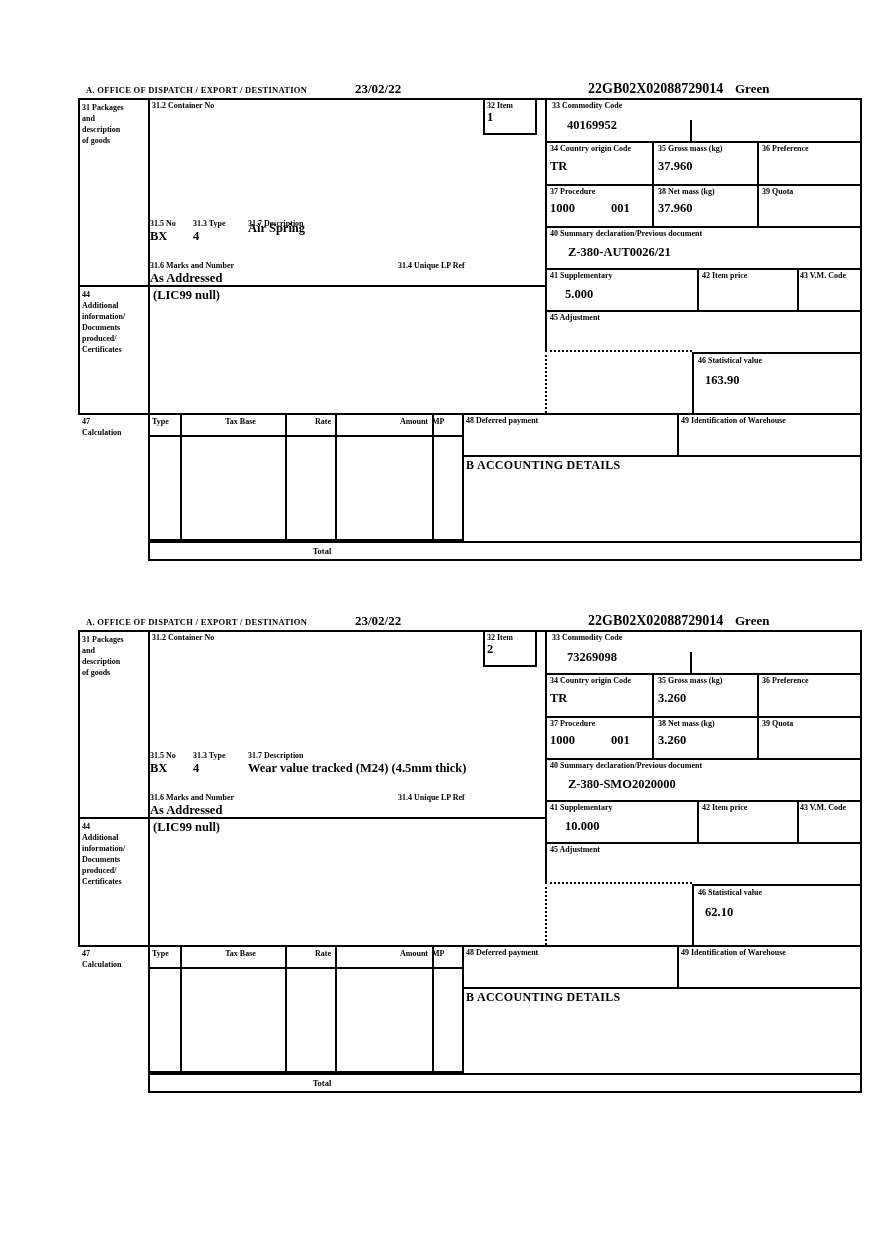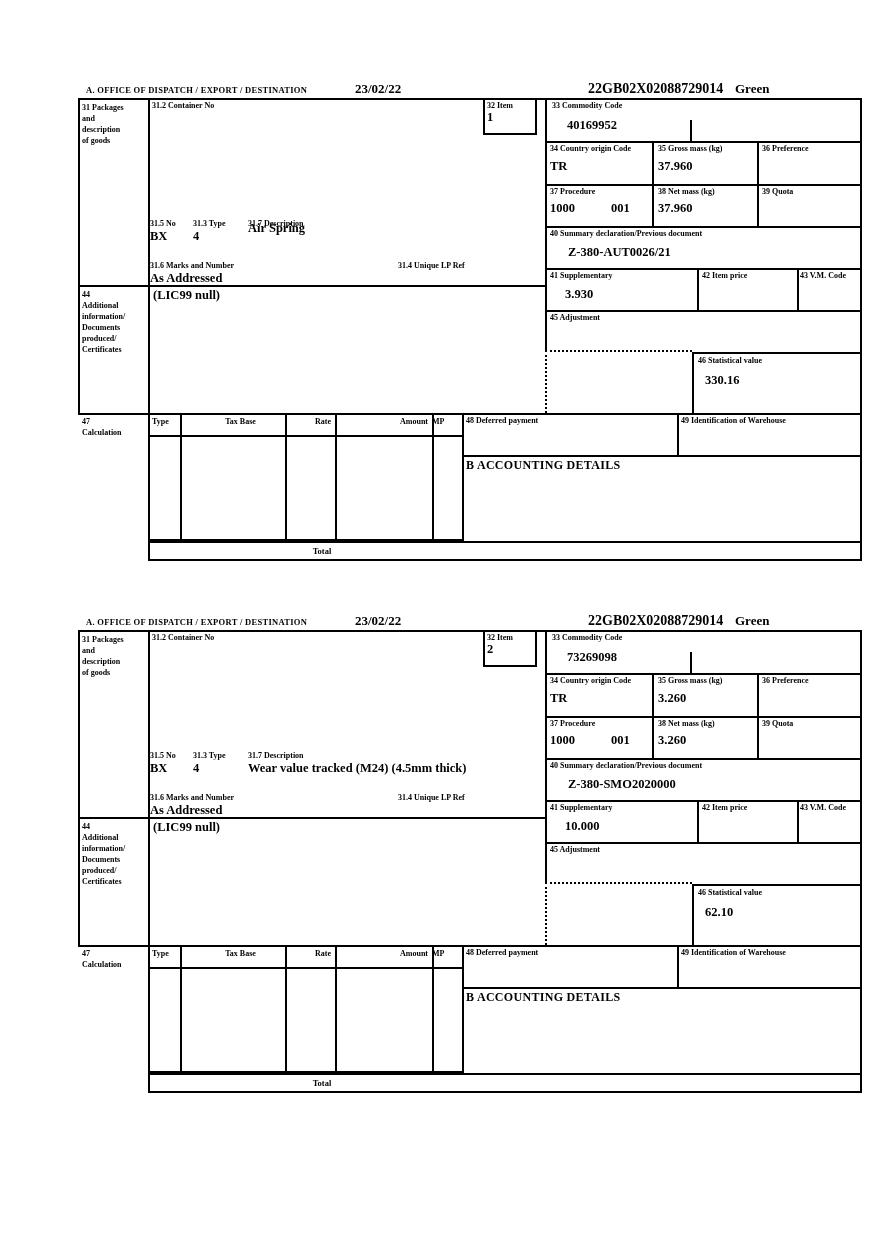--- a/index.html
+++ b/index.html
@@ -148,38 +148,38 @@
   <div class="val" style="left:170px; top:139px;">Air Spring</div>
 
   <div class="lbl" style="left:72px; top:179px;">31.6 Marks and Number</div>
   <div class="lbl" style="left:320px; top:179px;">31.4 Unique LP Ref</div>
   <div class="val" style="left:72px; top:189px;">As Addressed</div>
 
   <div class="lbl" style="left:472px; top:147px;">40 Summary declaration/Previous document</div>
   <div class="val" style="left:490px; top:163px;">Z-380-AUT0026/21</div>
 
   <div class="lbl" style="left:472px; top:189px;">41 Supplementary</div>
-  <div class="val" style="left:487px; top:205px;">3.930</div>
+  <div class="val" style="left:487px; top:205px;">5.000</div>
   <div class="lbl" style="left:624px; top:189px;">42 Item price</div>
   <div class="lbl" style="left:722px; top:189px;">43 V.M. Code</div>
 
   <div class="blk blk-44">
     <div>44</div>
       <div>Additional</div>
     <div>information/</div>
       <div>Documents</div>
     <div>produced/</div>
       <div>Certificates</div>
   </div>
   <div class="val" style="left:75px; top:206px;">(LIC99 null)</div>
 
   <div class="lbl" style="left:472px; top:231px;">45 Adjustment</div>
 
   <div class="lbl" style="left:620px; top:274px;">46 Statistical value</div>
-  <div class="val" style="left:627px; top:291px;">330.16</div>
+  <div class="val" style="left:627px; top:291px;">163.90</div>
 
   <div class="blk blk-47">
     <div>47</div>
       <div>Calculation</div>
   </div>
   <div class="th th-type">Type</div>
   <div class="th th-tax">Tax Base</div>
   <div class="th th-rate">Rate</div>
   <div class="th th-amount">Amount</div>
   <div class="th th-mp">MP</div>

